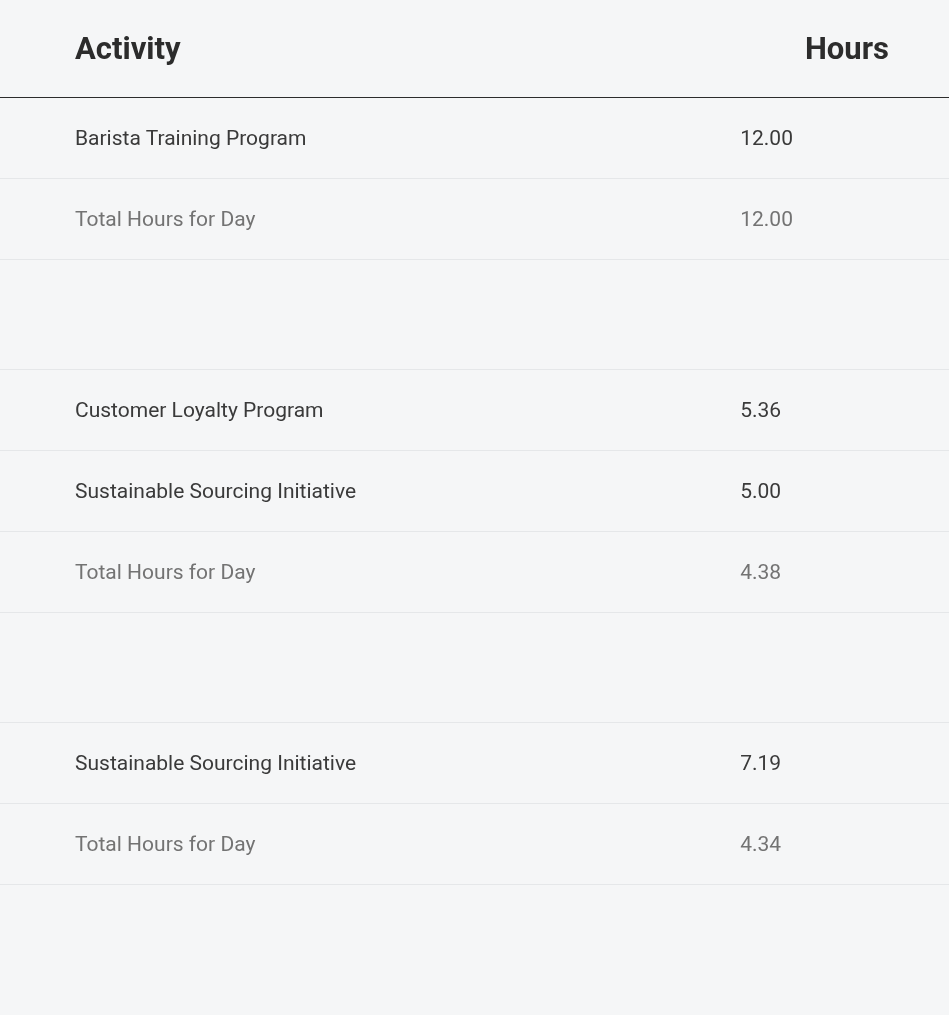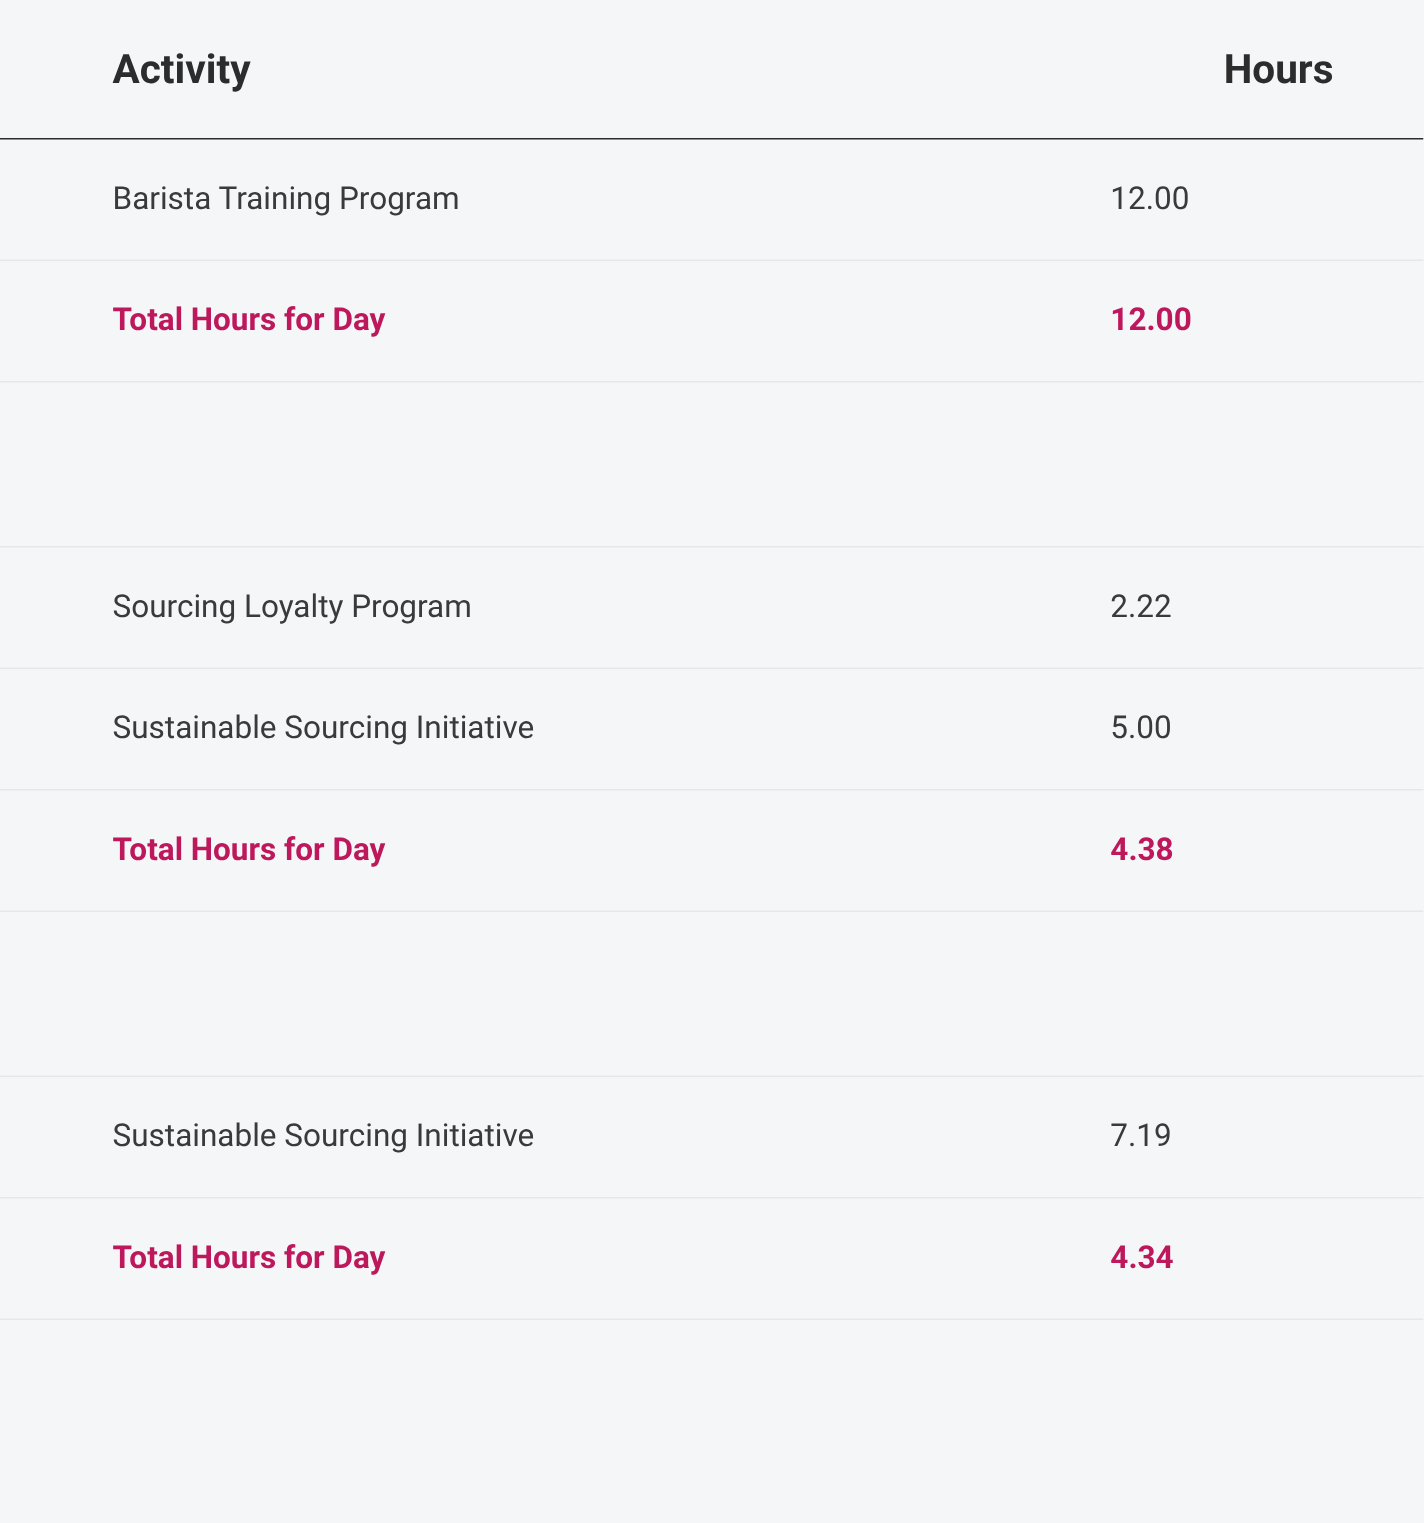--- a/index.html
+++ b/index.html
@@ -13,21 +13,21 @@
       width: 949px;
       color: #2c2c2c;
     }
     table {
       width: 100%;
       border-collapse: collapse;
     }
     thead th {
       text-align: left;
       font-weight: 700;
-      font-size: 27px;
+      font-size: 31px;
       padding: 30px 0 30px 75px;
       border-bottom: 1.5px solid #2c2c2c;
       color: #2c2c2c;
     }
     thead th.hours-col {
       text-align: right;
       padding-left: 0;
       padding-right: 60px;
     }
     tbody td {
@@ -35,22 +35,22 @@
       padding: 28px 0 28px 75px;
       border-bottom: 1px solid #e5e7e9;
       color: #3a3a3a;
       font-weight: 400;
     }
     tbody td.hours-cell {
       padding-left: 0;
       padding-right: 88px;
     }
     tbody tr.total-row td {
-      font-weight: 700;
-      color: #be185d;
+      font-weight: 400;
+      color: #737373;
     }
     tbody tr.spacer-row td {
       height: 110px;
       border-bottom: 1px solid #e5e7e9;
       padding: 0;
     }
     tbody tr.trailing-spacer td {
       height: 40px;
       border-bottom: none;
       padding: 0;
@@ -84,22 +84,22 @@
     </tr>
     <tr class="total-row">
       <td>Total Hours for Day</td>
       <td class="hours-cell">12.00</td>
     </tr>
     <tr class="spacer-row">
       <td colspan="2"></td>
     </tr>
 
     <tr>
-      <td>Sourcing Loyalty Program</td>
-      <td class="hours-cell">2.22</td>
+      <td>Customer Loyalty Program</td>
+      <td class="hours-cell">5.36</td>
     </tr>
     <tr>
       <td>Sustainable Sourcing Initiative</td>
       <td class="hours-cell">5.00</td>
     </tr>
     <tr class="total-row">
       <td>Total Hours for Day</td>
       <td class="hours-cell">4.38</td>
     </tr>
     <tr class="spacer-row">

